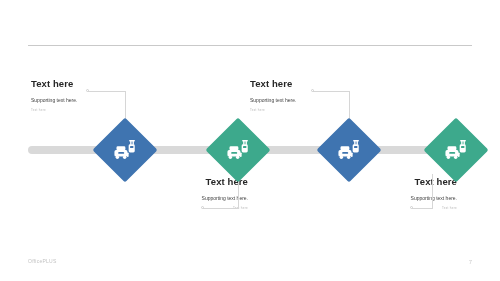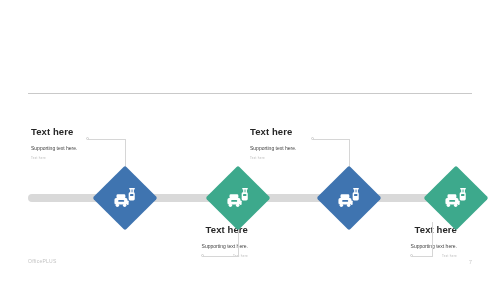--- a/index.html
+++ b/index.html
@@ -12,21 +12,20 @@
     position: relative;
     overflow: hidden;
     font-family: "Liberation Sans", sans-serif;
     -webkit-font-smoothing: antialiased;
   }
 
   #slide {
     position: absolute;
     inset: 0;
     background: #ffffff;
-    margin-top: 48px;
   }
 
   
   .top-rule {
     position: absolute;
     left: 28px; top: 45px;
     width: 444px; height: 1px;
     background: #c9c9c9;
   }
 

